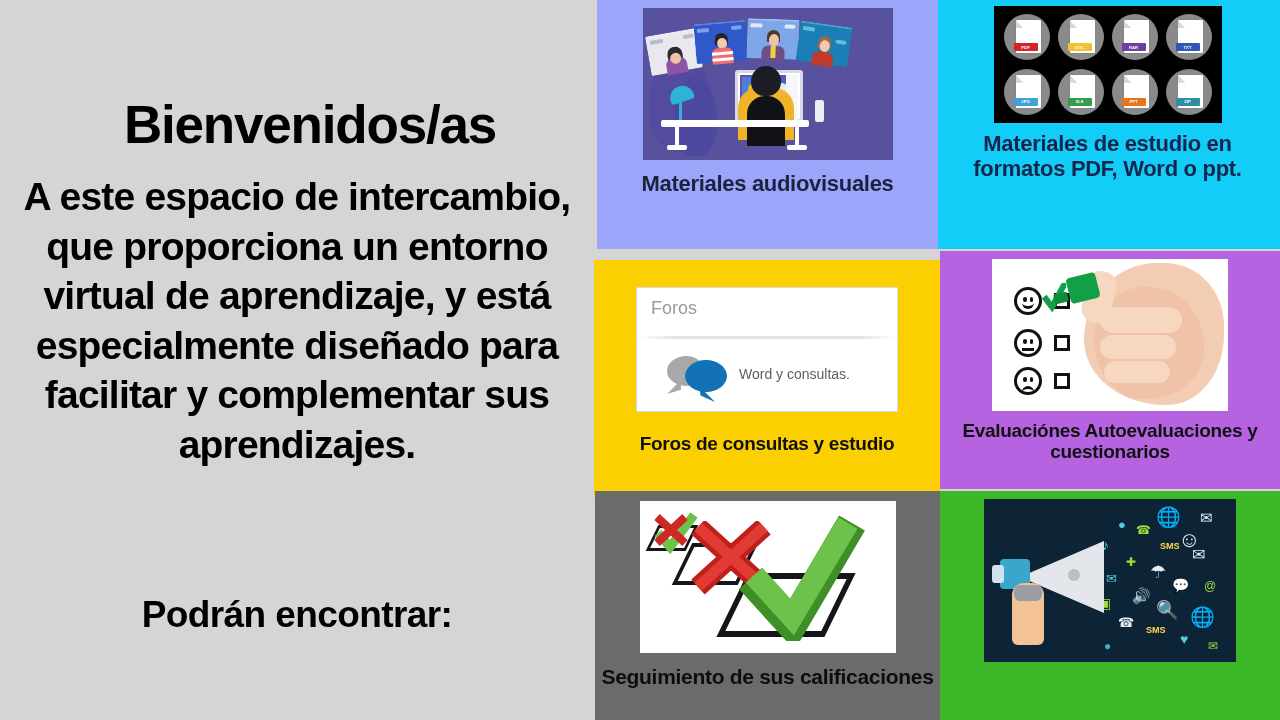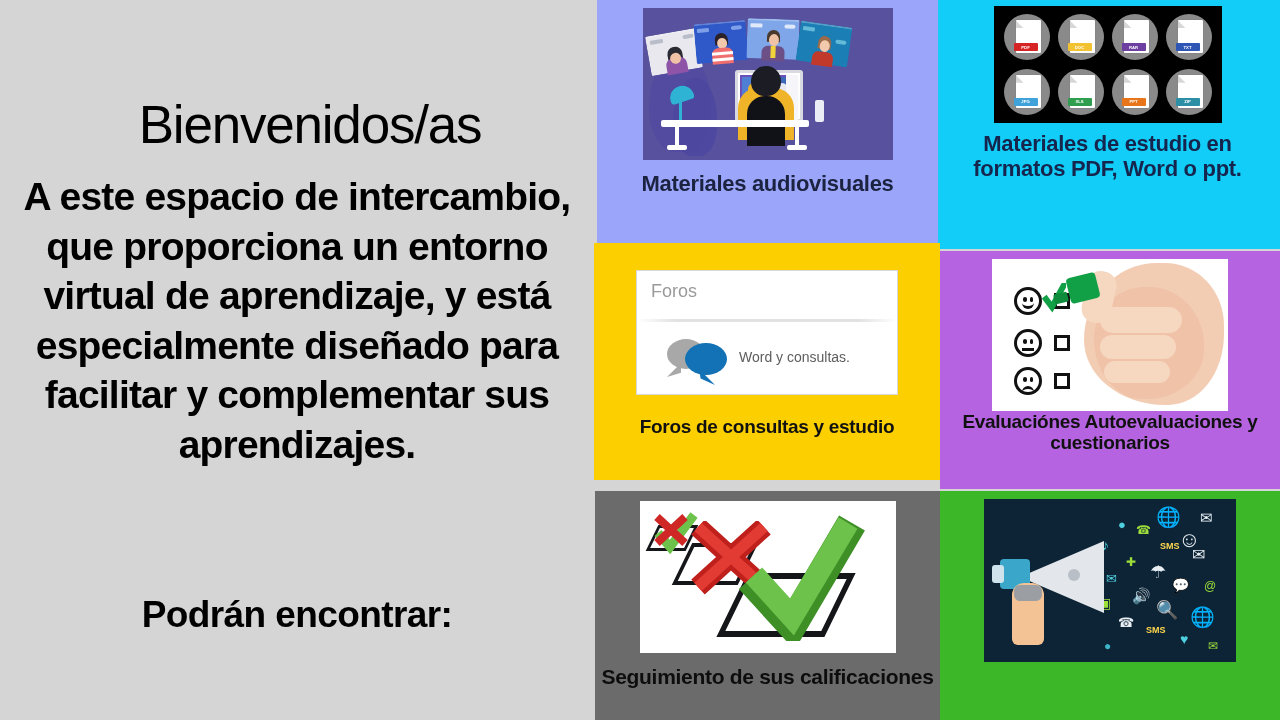--- a/index.html
+++ b/index.html
@@ -20,21 +20,21 @@
     width: 594px; height: 720px;
     background: #d5d5d5;
     position: relative;
     flex: 0 0 594px;
   }
   .welcome-title {
     position: absolute;
     top: 98px; left: 0; width: 594px;
     text-align: center;
     font-size: 53px;
-    font-weight: 400;
+    font-weight: 700;
     letter-spacing: -1.2px;
     color: #000;
     line-height: 1.0;
     padding-left: 26px;
   }
   .intro-paragraph {
     position: absolute;
     top: 172px; left: 8px; width: 578px;
     text-align: center;
     font-size: 39px;
@@ -75,36 +75,36 @@
   }
   .thumb {
     position: relative;
     overflow: hidden;
     background: #fff;
   }
 
   
   #cell-av     { left: 3px;   top: 0px;   width: 341px; height: 249px; background:#9ba6fb; }
   #cell-pdf    { left: 341px; top: 0px;   width: 345px; height: 249px; background:#11cdf7; }
-  #cell-foros  { left: 0px;   top: 243px; width: 346px; height: 237px; background:#fcd000; }
+  #cell-foros  { left: 0px;   top: 260px; width: 346px; height: 237px; background:#fcd000; }
   #cell-eval   { left: 346px; top: 251px; width: 340px; height: 238px; background:#b563e0; }
   #cell-grades { left: 1px;   top: 491px; width: 345px; height: 229px; background:#6b6b6b; }
   #cell-info   { left: 346px; top: 491px; width: 340px; height: 229px; background:#3bb728; }
 
   #cell-av .thumb     { width: 250px; height: 152px; margin-top: 8px; }
   #cell-av .cell-caption { font-size: 22px; margin-top: 12px; color:#1c2340; }
 
   #cell-pdf .thumb    { width: 228px; height: 117px; margin-top: 6px; background:#000; }
   #cell-pdf .cell-caption { font-size: 22px; margin-top: 9px; color:#15254d; }
 
   #cell-foros .thumb  { width: 262px; height: 125px; margin-top: 27px; border:1px solid #d8d8d8; }
   #cell-foros .cell-caption { font-size: 19px; margin-top: 21px; }
 
   #cell-eval .thumb   { width: 236px; height: 152px; margin-top: 8px; }
-  #cell-eval .cell-caption { font-size: 19px; }
+  #cell-eval .cell-caption { font-size: 19px; margin-top: 9px; }
 
   #cell-grades .thumb { width: 256px; height: 152px; margin-top: 10px; }
   #cell-grades .cell-caption { font-size: 21px; margin-top: 12px; color:#0d0d0d; }
 
   #cell-info .thumb   { width: 252px; height: 163px; margin-top: 8px; background:#0b2233; }
   #cell-info .cell-caption { font-size: 18px; margin-top: 9px; }
 
   
   .av-bg { position:absolute; inset:0; background:#58529e; }
   .av-blob { position:absolute; left:6px; bottom:8px; width:62px; height:100px;

